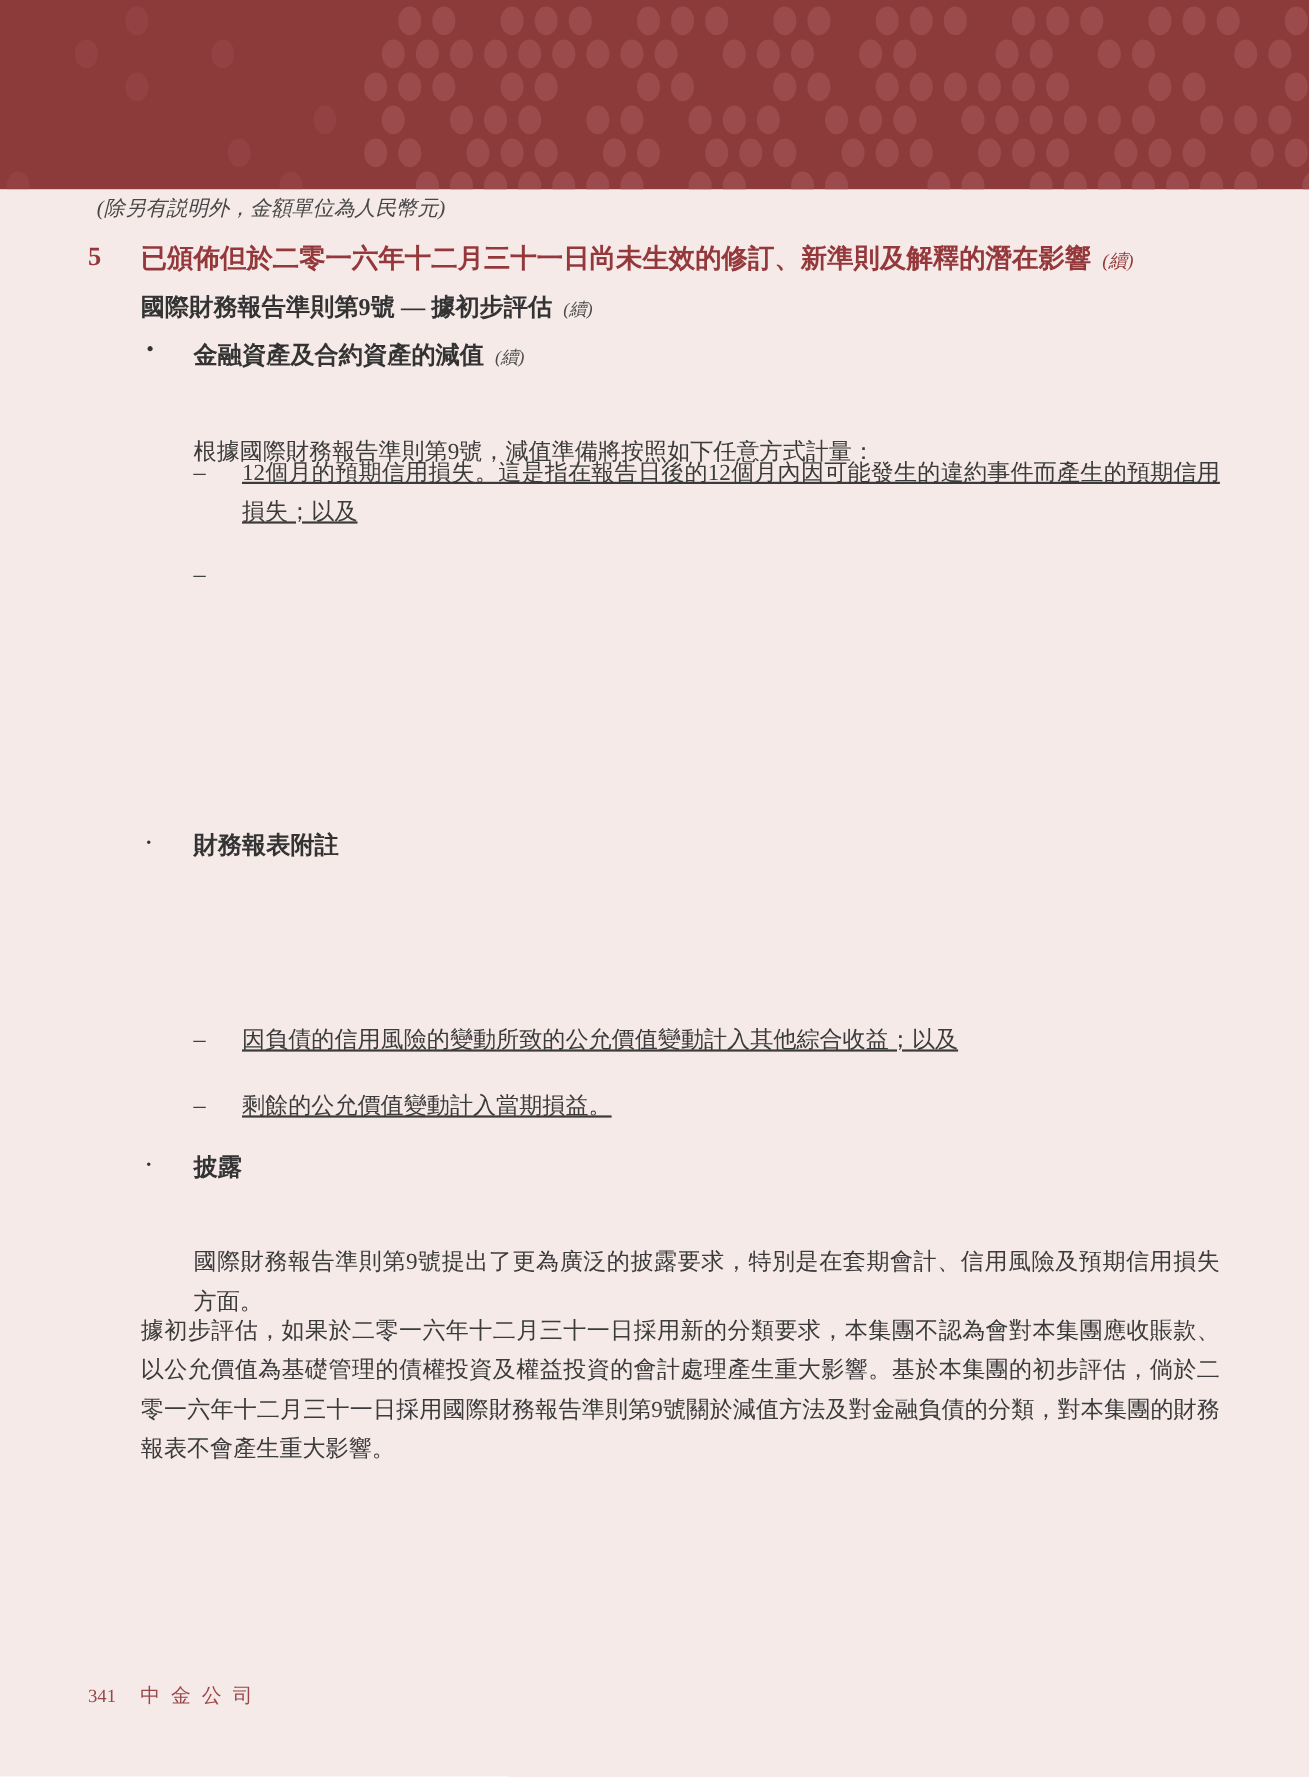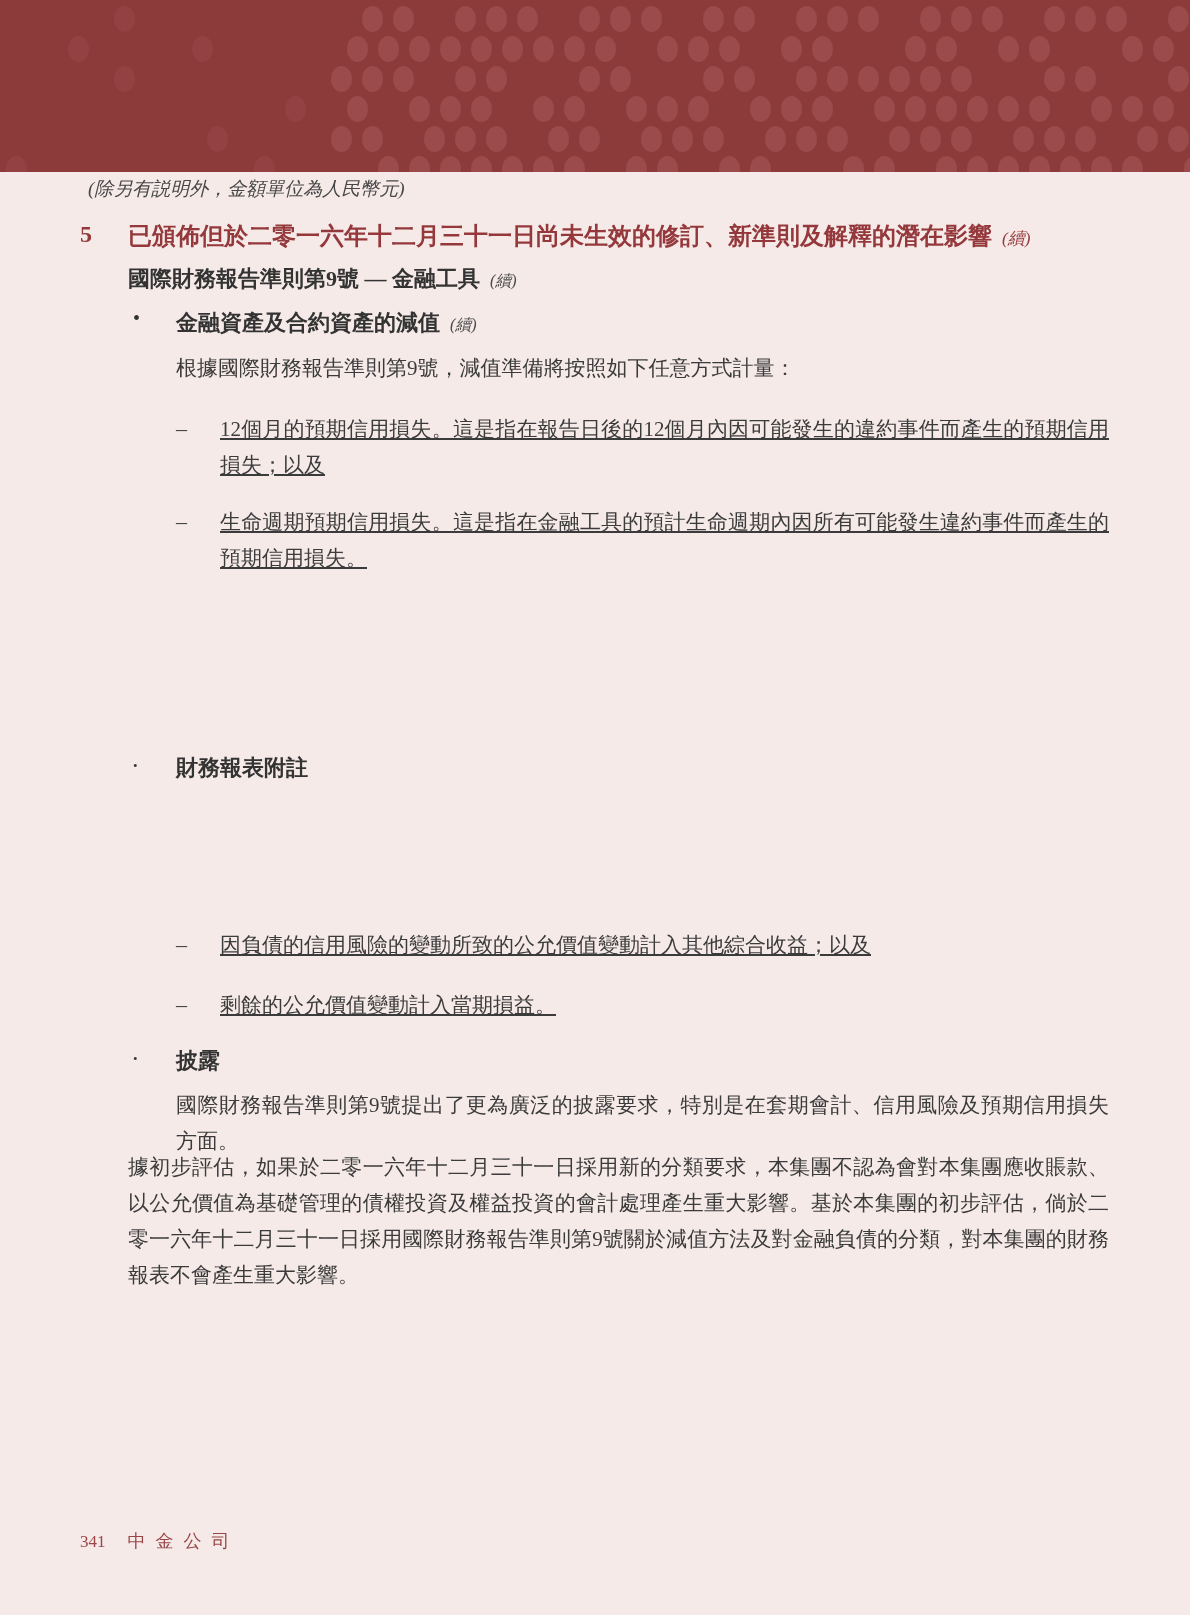--- a/index.html
+++ b/index.html
@@ -55,20 +55,21 @@
   .bullet-marker.small{font-size:13px;padding-top:5px;}
   .bullet-heading{
     position:absolute;left:176px;
     font-size:22px;font-weight:bold;color:#333333;white-space:nowrap;text-align:right;
   }
   .bullet-heading .cont{font-size:16px;font-weight:normal;font-style:italic;color:#4A4A4A;margin-left:10px;}
   .para{
     position:absolute;left:176px;width:933px;
     font-size:21px;line-height:36px;
     text-align:justify;
+    margin-top:42px;
   }
   .para.outdent{left:128px;width:981px;}
   .dash-marker{
     position:absolute;left:176px;
     font-size:22px;line-height:36px;color:#3B3B3B;
   }
   .dash-item{
     position:absolute;left:220px;width:889px;
     font-size:21px;line-height:36px;text-align:justify;text-decoration:underline;
   }
@@ -217,32 +218,31 @@
         <div class="dot" style="left: 1122px; top: 156px; opacity: 1;"></div>
         <div class="dot" style="left: 1184px; top: 156px; opacity: 1;"></div>
       </div>
   </div>
 
   <div class="unit-note">(除另有説明外，金額單位為人民幣元)</div>
 
   <div class="sec-num">5</div>
   <div class="sec-heading"><span>已頒佈但於二零一六年十二月三十一日尚未生效的修訂、新準則及解釋的潛在影響</span><span class="cont">(續)</span></div>
 
-  <div class="sub-heading"><span>國際財務報告準則第9號 — 金融工具</span><span class="cont">(續)</span></div>
+  <div class="sub-heading"><span>國際財務報告準則第9號 — 據初步評估</span><span class="cont">(續)</span></div>
 
   <div class="bullet-marker big" style="top:307px">•</div>
   <div class="bullet-heading" style="top:308px"><span>金融資產及合約資產的減值</span><span class="cont">(續)</span></div>
 
   <div class="para" style="top:350px">根據國際財務報告準則第9號，減值準備將按照如下任意方式計量：</div>
 
   <div class="dash-marker" style="top:411px">–</div>
   <div class="dash-item" style="top:411px">12個月的預期信用損失。這是指在報告日後的12個月內因可能發生的違約事件而產生的預期信用損失；以及</div>
 
   <div class="dash-marker" style="top:504px">–</div>
-  <div class="dash-item" style="top:504px">生命週期預期信用損失。這是指在金融工具的預計生命週期內因所有可能發生違約事件而產生的預期信用損失。</div>
 
 
   <div class="bullet-marker small" style="top:753px">•</div>
   <div class="bullet-heading" style="top:753px">財務報表附註</div>
 
 
   <div class="dash-marker" style="top:927px">–</div>
   <div class="dash-item" style="top:927px">因負債的信用風險的變動所致的公允價值變動計入其他綜合收益；以及</div>
 
   <div class="dash-marker" style="top:987px">–</div>

